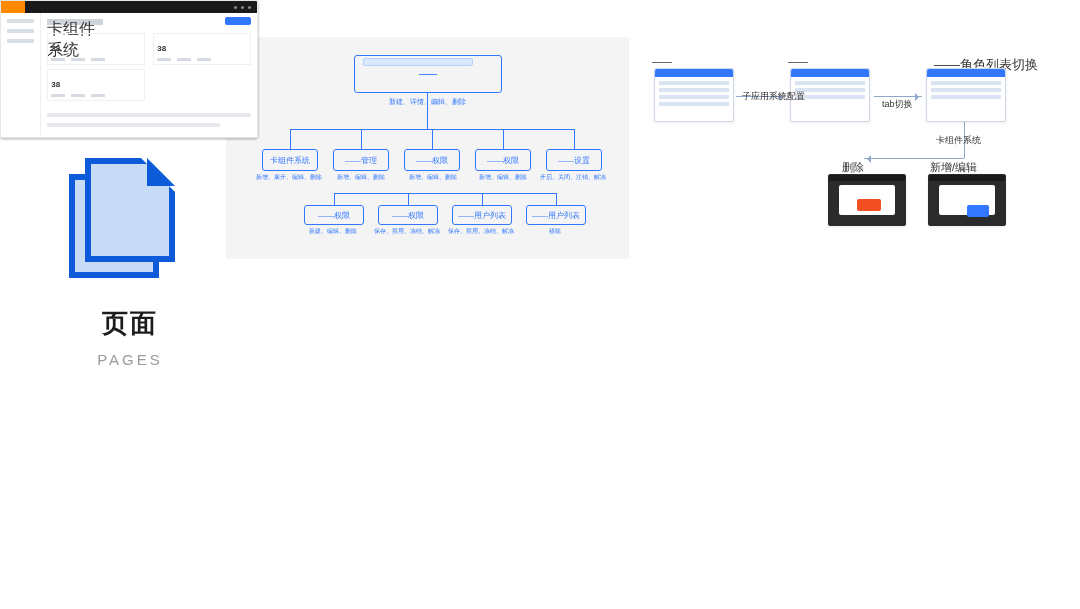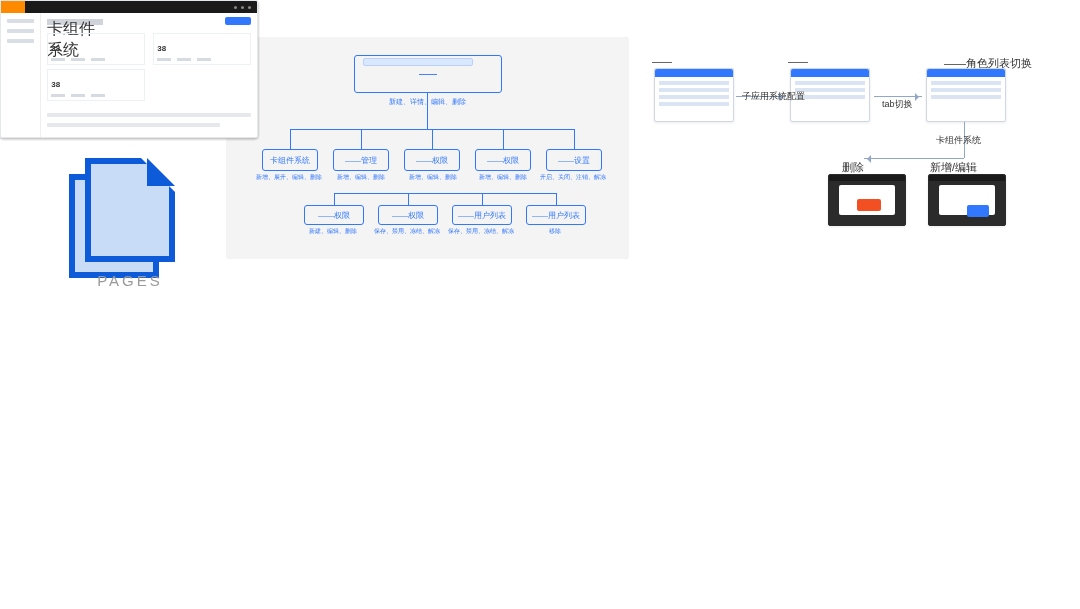--- a/index.html
+++ b/index.html
@@ -91,21 +91,21 @@
   .flow .thumb.dark .bar{background:#1a1a1a;height:6px}
   .flow .thumb.dark .inner{position:absolute;inset:10px;background:#fff;border-radius:2px;}
   .flow .thumb.dark .inner .pill{position:absolute;width:24px;height:12px;border-radius:2px;}
   .flow .thumb.dark.t4{left:182px}
   .flow .thumb.dark.t4 .inner .pill{background:#f25022;left:18px;top:14px}
   .flow .thumb.dark.t5{left:282px}
   .flow .thumb.dark.t5 .inner .pill{background:#3278ff;left:28px;top:20px;width:22px}
   .flow .cap{position:absolute;font-size:10px;color:#333;}
   .flow .cap.c1{left:6px;top:2px}
   .flow .cap.c2{left:142px;top:2px}
-  .flow .cap.c3{left:298px;top:2px;font-size:11px}
+  .flow .cap.c3{left:288px;top:2px;font-size:13px}
   .flow .label{position:absolute;font-size:9px;color:#333;}
   .flow .label.l1{left:96px;top:36px}
   .flow .label.l2{left:236px;top:44px}
   .flow .label.l3{left:290px;top:80px}
   .flow .label.l4{left:196px;top:106px;font-size:11px}
   .flow .label.l5{left:284px;top:106px;font-size:11px}
   .flow .arr{position:absolute;height:0;border-top:1px solid #92a7c8;}
   .flow .arr::after{content:"";position:absolute;right:-1px;top:-4px;border:4px solid transparent;border-left-color:#92a7c8;}
   .flow .a1{left:90px;top:42px;width:50px}
   .flow .a2{left:228px;top:42px;width:48px}
@@ -184,20 +184,21 @@
   .d4 .sb span:first-child{background:#3278ff}
   .d6 .pill-btn{position:absolute;right:6px;top:4px;background:#3278ff;width:26px;height:8px;border-radius:2px}
 </style>
 </head>
 <body>
 
 <div class="side">
   <div class="doc-icon">
     <div class="doc-icon-back"></div>
   </div>
+  <div class="side-title">页面</div>
   <div class="side-sub">PAGES</div>
 </div>
 
 <div class="panel tree">
   <div class="root">
     <div class="title">——</div>
     <div class="bars"></div>
   </div>
   <div class="root-actions">新建、详情、编辑、删除</div>
   <div class="line l-vr"></div>

